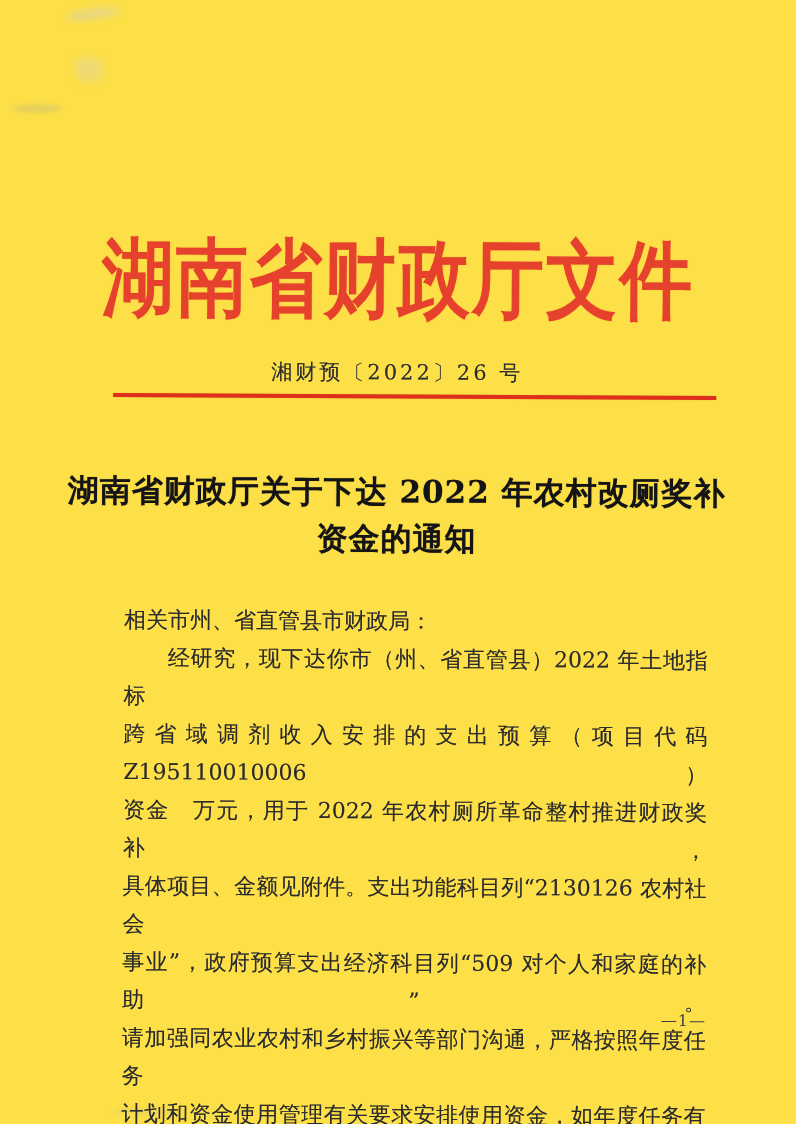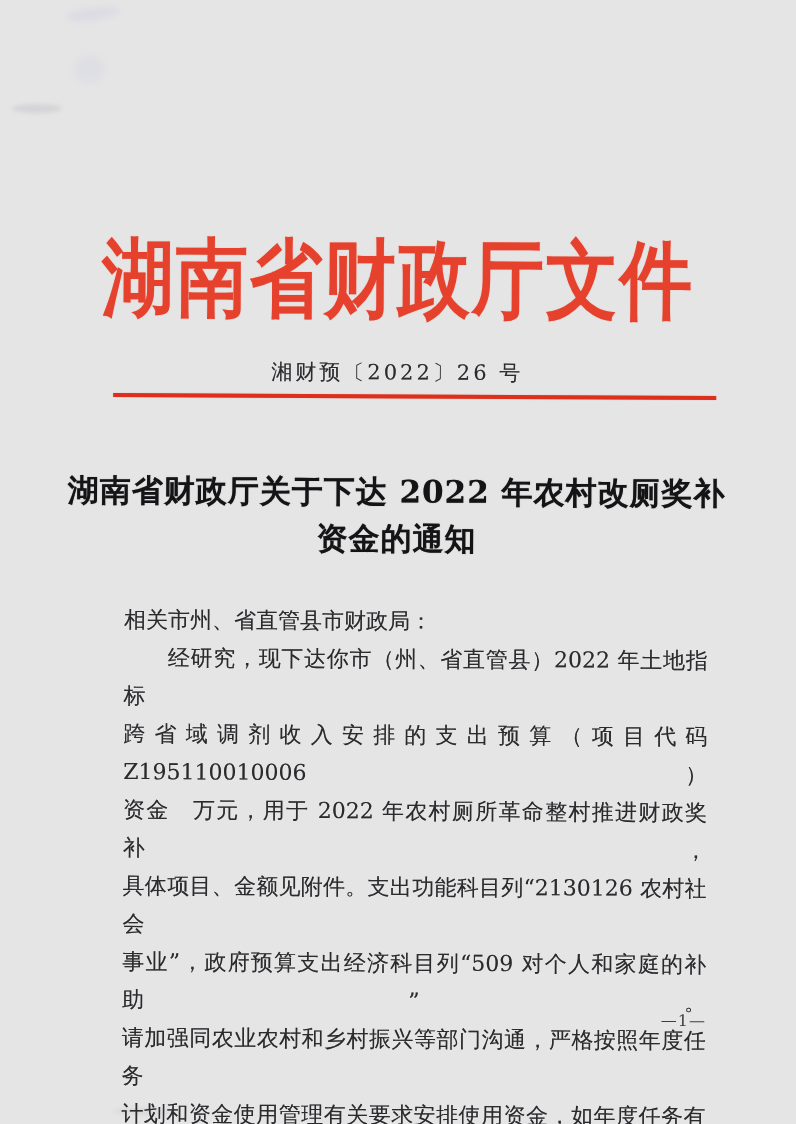--- a/index.html
+++ b/index.html
@@ -4,21 +4,21 @@
 <style>
   html, body {
     margin: 0;
     padding: 0;
     background: #ffffff;
   }
   .page {
     position: relative;
     width: 796px;
     height: 1124px;
-    background: #e5e5e5;
+    background: #fde047;
     overflow: hidden;
     font-family: "DejaVu Serif", "Liberation Serif", serif;
   }
   
   .artifact {
     position: absolute;
     border-radius: 50%;
     pointer-events: none;
   }
   .a1 { left: 66px;  top: 8px;    width: 54px; height: 12px; background: #c8c8e0; opacity: .35; filter: blur(3px); transform: rotate(-8deg); }

